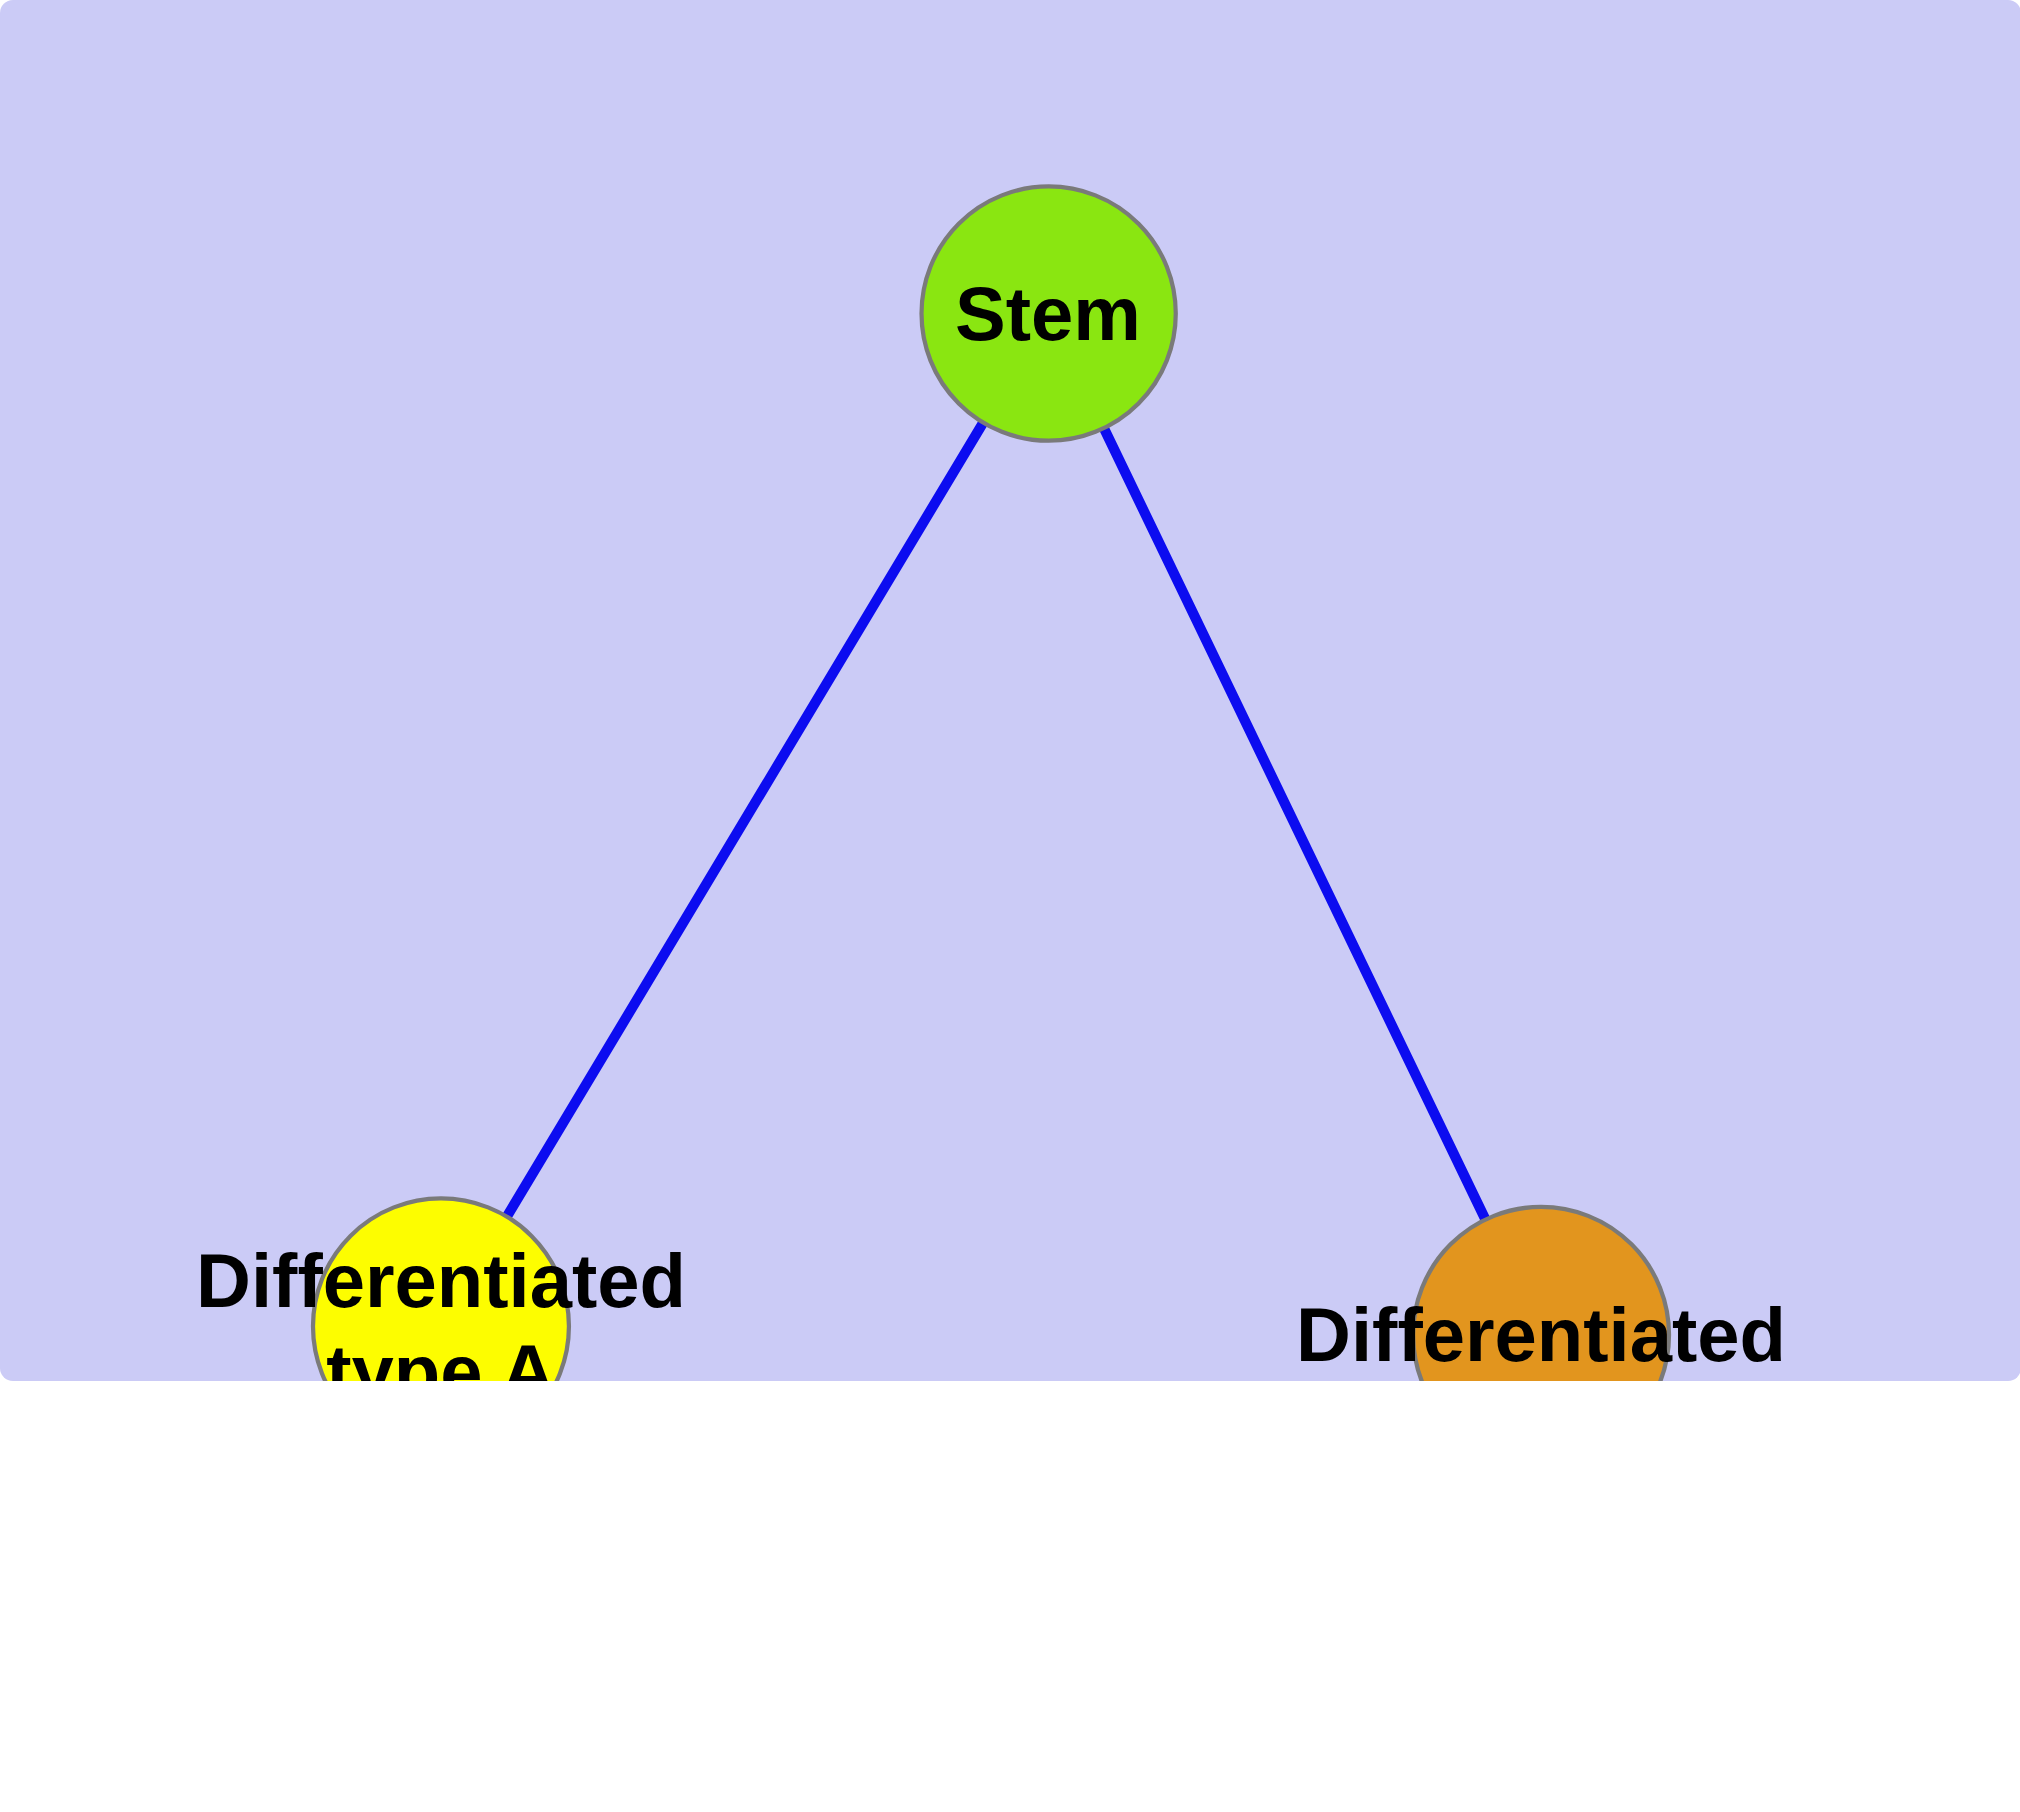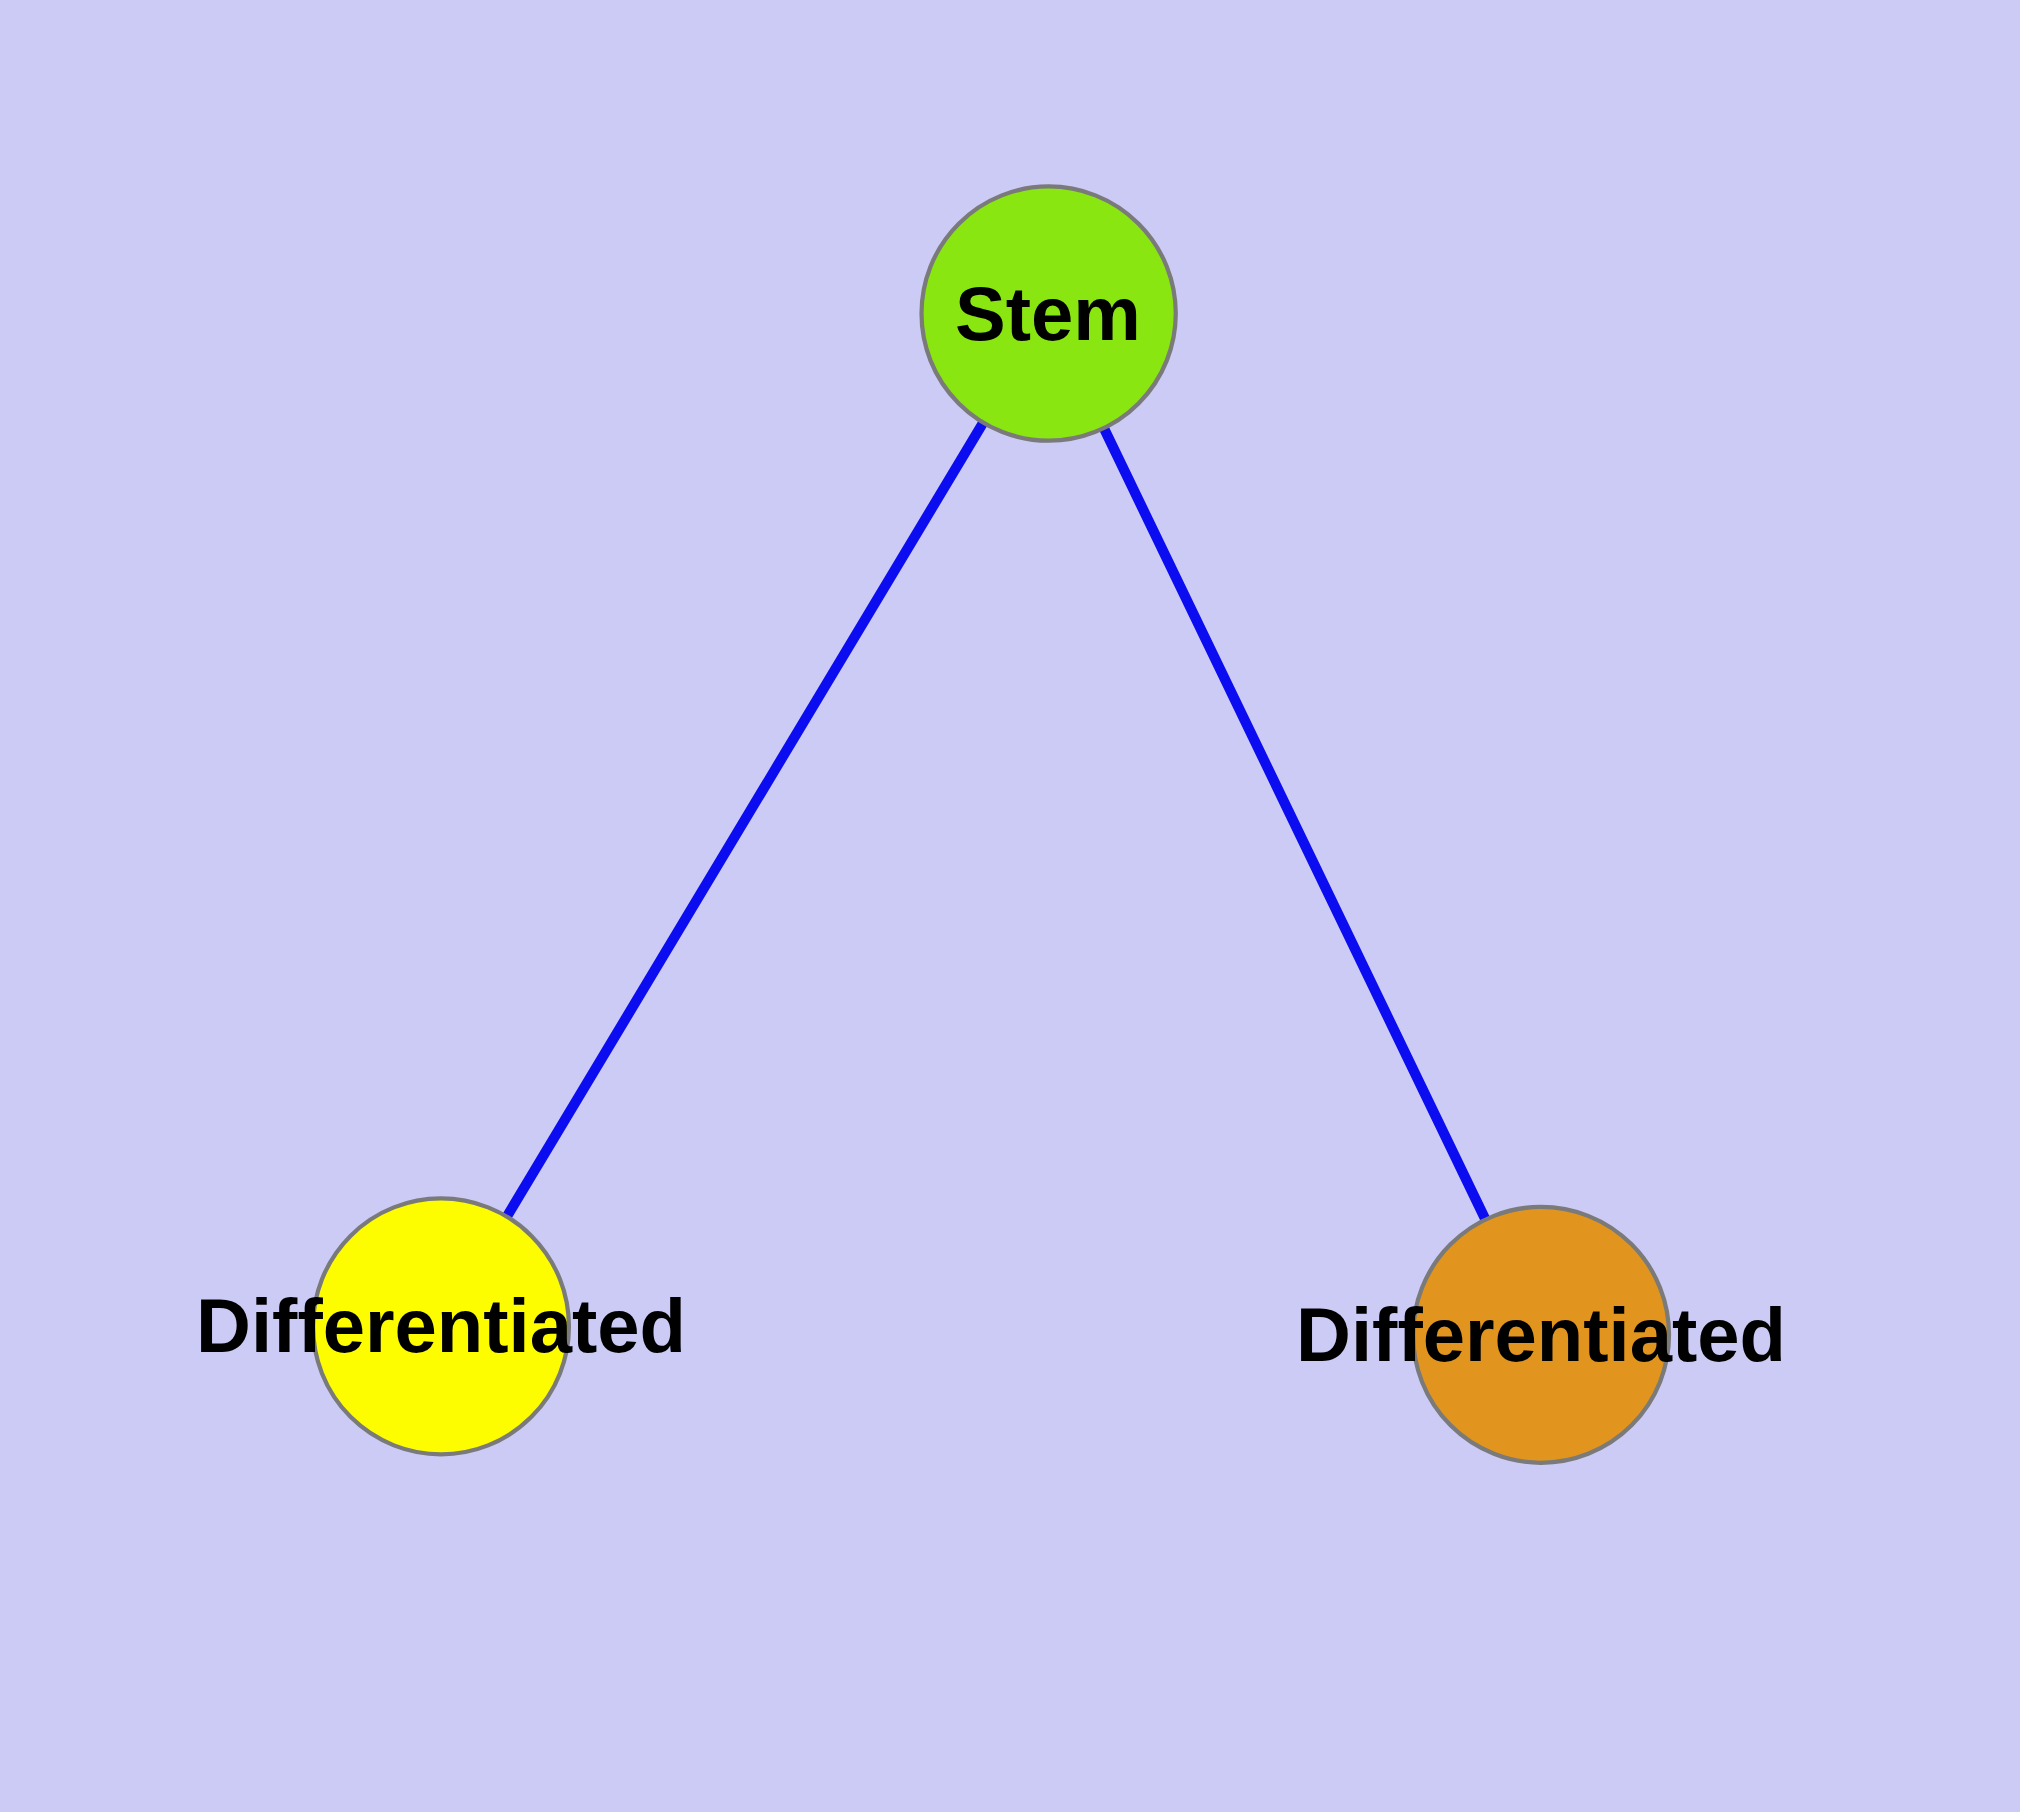--- a/index.html
+++ b/index.html
@@ -2,23 +2,24 @@
 <html style="font-size:13.6px"><head>
 <meta charset="utf-8">
 <style>
   html, body {
     margin: 0;
     padding: 0;
   }
   .canvas {
     position: relative;
     width: 2021px;
-    height: 1812px;
+    height: 1381px;
     overflow: hidden;
     background: #CBCBF6; 
+    border-radius: 13px;
   }
   .graph-svg {
     position: absolute;
     left: 0;
     top: 0;
     display: block;
   }
   .node-label {
     position: absolute;
     transform: translate(-50%, -50%);
@@ -48,20 +49,21 @@
     <circle cx="520" cy="1565" r="151" stroke-width="5" fill="#FDFD00" stroke="#7A7A7A"></circle>
     <circle cx="1818" cy="1575" r="151" stroke-width="5" fill="#E2951E" stroke="#7A7A7A"></circle>
   </svg>
 
   <div class="node-label" style="left:1048px; top:314px;">
     <span class="label-line">Stem</span>
   </div>
 
   <div class="node-label" style="left:441px; top:1326px;">
     <span class="label-line">Differentiated</span>
+    <span class="label-line">type A</span>
   </div>
 
   <div class="node-label" style="left:1541px; top:1335px;">
     <span class="label-line">Differentiated</span>
   </div>
 
 </div>
 
 
 </body></html>

